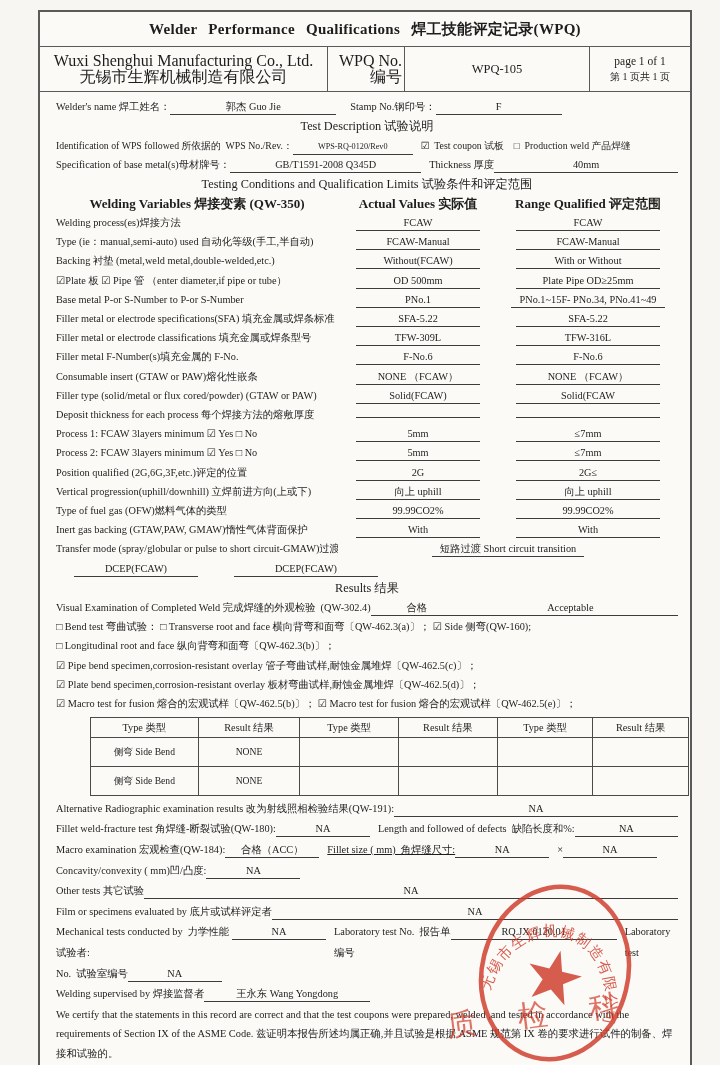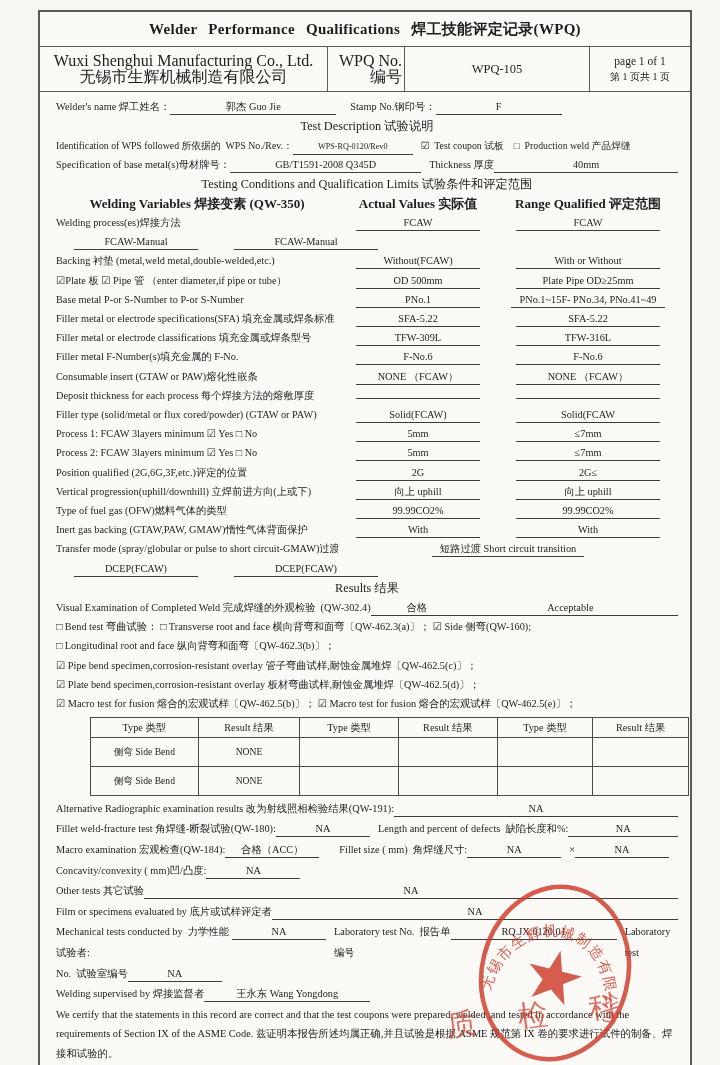--- a/index.html
+++ b/index.html
@@ -114,20 +114,21 @@
         <div class="c3">Range Qualified  评定范围</div>
       </div>
 
       <div id="var-rows">
           <div class="vrow">
             <span class="vl">Welding process(es)焊接方法</span>
             <span class="va"><span class="uv">FCAW</span></span>
             <span class="vr"><span class="uv">FCAW</span></span>
           </div>
           <div class="vrow">
+            <span class="vl">Type (ie：manual,semi-auto) used  自动化等级(手工,半自动)</span>
             <span class="va"><span class="uv">FCAW-Manual</span></span>
             <span class="vr"><span class="uv">FCAW-Manual</span></span>
           </div>
           <div class="vrow">
             <span class="vl">Backing 衬垫  (metal,weld metal,double-welded,etc.)</span>
             <span class="va"><span class="uv">Without(FCAW)</span></span>
             <span class="vr"><span class="uv">With or Without</span></span>
           </div>
           <div class="vrow">
             <span class="vl">☑Plate 板  ☑ Pipe 管 （enter diameter,if pipe or tube）</span>
@@ -153,28 +154,28 @@
             <span class="vl">Filler metal F-Number(s)填充金属的 F-No.</span>
             <span class="va"><span class="uv">F-No.6</span></span>
             <span class="vr"><span class="uv">F-No.6</span></span>
           </div>
           <div class="vrow">
             <span class="vl">Consumable insert (GTAW or PAW)熔化性嵌条</span>
             <span class="va"><span class="uv">NONE （FCAW）</span></span>
             <span class="vr"><span class="uv">NONE （FCAW）</span></span>
           </div>
           <div class="vrow">
+            <span class="vl">Filler type (solid/metal or flux cored/powder) (GTAW or PAW)</span>
+            <span class="va"><span class="uv">Solid(FCAW)</span></span>
+            <span class="vr"><span class="uv">Solid(FCAW</span></span>
+          </div>
+          <div class="vrow">
             <span class="vl">Deposit thickness for each process 每个焊接方法的熔敷厚度</span>
             <span class="va"><span class="uv"></span></span>
             <span class="vr"><span class="uv"></span></span>
-          </div>
-          <div class="vrow">
-            <span class="vl">Filler type (solid/metal or flux cored/powder) (GTAW or PAW)</span>
-            <span class="va"><span class="uv">Solid(FCAW)</span></span>
-            <span class="vr"><span class="uv">Solid(FCAW</span></span>
           </div>
           <div class="vrow">
             <span class="vl">Process 1:      FCAW      3layers minimum    ☑  Yes   □  No</span>
             <span class="va"><span class="uv">5mm</span></span>
             <span class="vr"><span class="uv">≤7mm</span></span>
           </div>
           <div class="vrow">
             <span class="vl">Process 2:      FCAW      3layers minimum    ☑  Yes   □  No</span>
             <span class="va"><span class="uv">5mm</span></span>
             <span class="vr"><span class="uv">≤7mm</span></span>
@@ -257,27 +258,27 @@
       </table>
 
       <div id="bottom-lines">
           <div class="bline">
             <span class="lbl">Alternative Radiographic examination results 改为射线照相检验结果(QW-191):</span>
             <span class="uv fill">NA</span>
           </div>
           <div class="bline">
             <span class="lbl">Fillet weld-fracture test 角焊缝-断裂试验(QW-180):</span>
             <span class="uv" style="min-width: 78px;">NA</span>
-            <span class="lbl" style="margin-left: 8px;">Length and percent of defects  缺陷长度和%:</span>
+            <span class="lbl" style="margin-left: 8px;">Length and followed of defects  缺陷长度和%:</span>
             <span class="uv fill">NA</span>
           </div>
           <div class="bline">
             <span class="lbl">Macro examination 宏观检查(QW-184):</span>
             <span class="uv" style="min-width: 78px;">合格（ACC）</span>
-            <span class="lbl" style="margin-left: 20px;">Fillet size ( mm)  角焊缝尺寸:</span>
+            <span class="lbl" style="margin-left: 8px; text-decoration: underline;">Fillet size ( mm)  角焊缝尺寸:</span>
             <span class="uv" style="min-width: 78px;">NA</span>
             <span class="lbl" style="margin-left: 8px;">×</span>
             <span class="uv" style="min-width: 78px;">NA</span>
           </div>
           <div class="bline">
             <span class="lbl">Concavity/convexity ( mm)凹/凸度:</span>
             <span class="uv" style="min-width: 78px;">NA</span>
           </div>
           <div class="bline">
             <span class="lbl">Other tests 其它试验</span>

